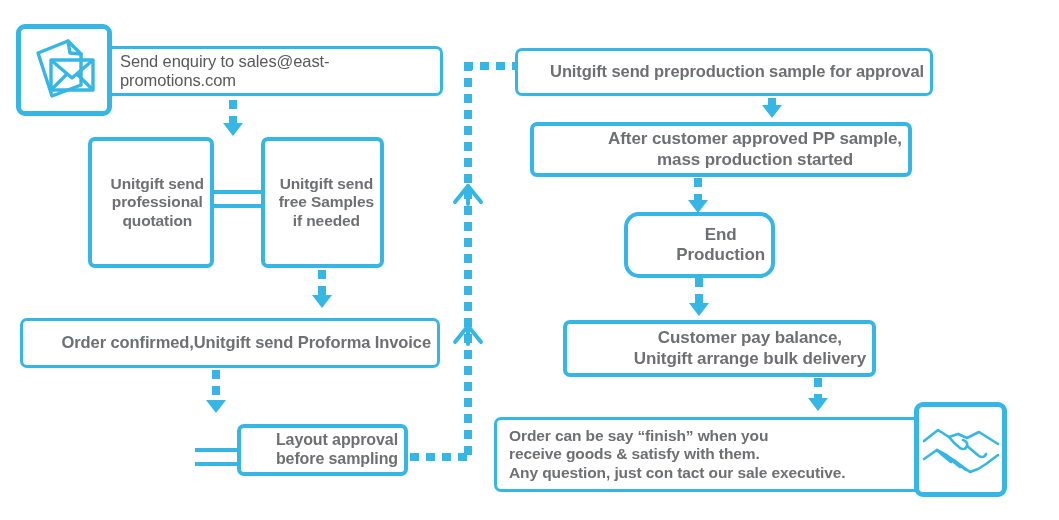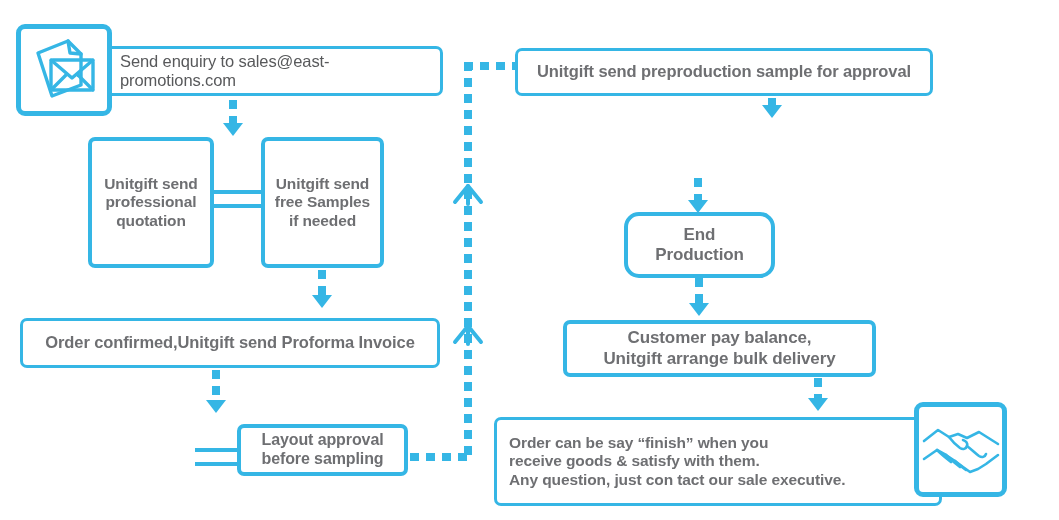--- a/index.html
+++ b/index.html
@@ -20,21 +20,21 @@
 
   
   .box {
     position: absolute;
     box-sizing: border-box;
     border: 4px solid #35b6e5;
     border-radius: 7px;
     background: #ffffff;
     display: flex;
     align-items: center;
-    justify-content: center;
+    justify-content: flex-end;
     text-align: center;
     color: #6e6f72;
     font-weight: bold;
     line-height: 1.18;
     letter-spacing: -0.1px;
     z-index: 3;
   }
   .box.thin {
     border-width: 3px;
   }
@@ -204,41 +204,45 @@
     </svg>
   </div>
 
   <div class="box thin" style="left:515px; top:48px; width:418px; height:48px; font-size:16.5px;">
     <span class="box-text">Unitgift send preproduction sample for approval</span>
   </div>
 
   <div class="arrow-stem" style="left:768px; top:98px; width:8px; height:8px;"></div>
   <div class="arrow-down" style="left:762px; top:105px;"></div>
 
+  <div class="box" style="left:530px; top:122px; width:382px; height:55px; font-size:17px;">
+    <span class="box-text">After customer approved PP sample,
+mass production started</span>
+  </div>
 
   <div class="vline-dash" style="left:694px; top:178px; height:24px;"></div>
   <div class="arrow-down" style="left:688px; top:200px;"></div>
 
   <div class="box" style="left:624px; top:212px; width:151px; height:66px; font-size:17px;border-radius:15px;">
     <span class="box-text">End
 Production</span>
   </div>
 
   <div class="vline-dash" style="left:695px; top:278px; height:26px;"></div>
   <div class="arrow-down" style="left:689px; top:303px;"></div>
 
   <div class="box" style="left:563px; top:320px; width:313px; height:57px; font-size:17px;">
     <span class="box-text">Customer pay balance,
 Unitgift arrange bulk delivery</span>
   </div>
 
   <div class="vline-dash" style="left:814px; top:378px; height:22px;"></div>
   <div class="arrow-down" style="left:808px; top:398px;"></div>
 
-  <div class="box thin" style="left:494px; top:417px; width:448px; height:89px; font-size:15.5px;
+  <div class="box thin" style="left:494px; top:417px; width:448px; height:75px; font-size:15.5px;
               justify-content:flex-start;">
     <span class="box-text" style="text-align:left; padding-left:12px;">Order can be say “finish” when you
 receive goods &amp; satisfy with them.
 Any question, just con tact our sale executive.</span>
   </div>
 
   <div class="icon-frame" style="left:914px; top:402px; width:93px; height:95px;">
     <svg width="78" height="62" viewBox="0 0 78 62" fill="none" stroke="#35b6e5" stroke-width="2.6" stroke-linejoin="round" stroke-linecap="round">
       <path d="M2 22 L16 11 L27 18 L36 15 L45 19 L57 13 L76 25"></path>
       <path d="M27 18 C30 22 34 26 38 29 C41 31 44 30 45 27 C46 24 44 22 41 21"></path>

